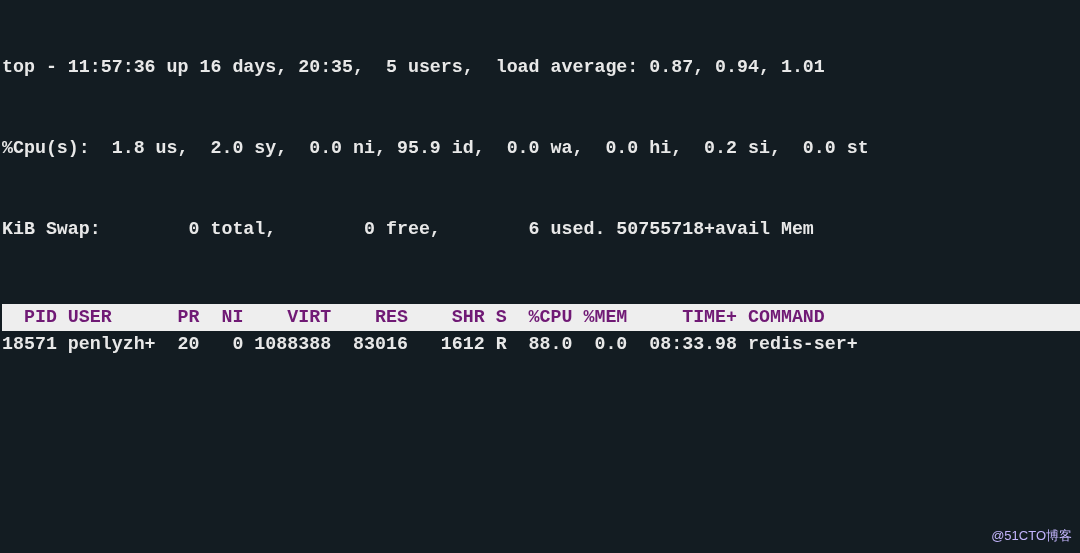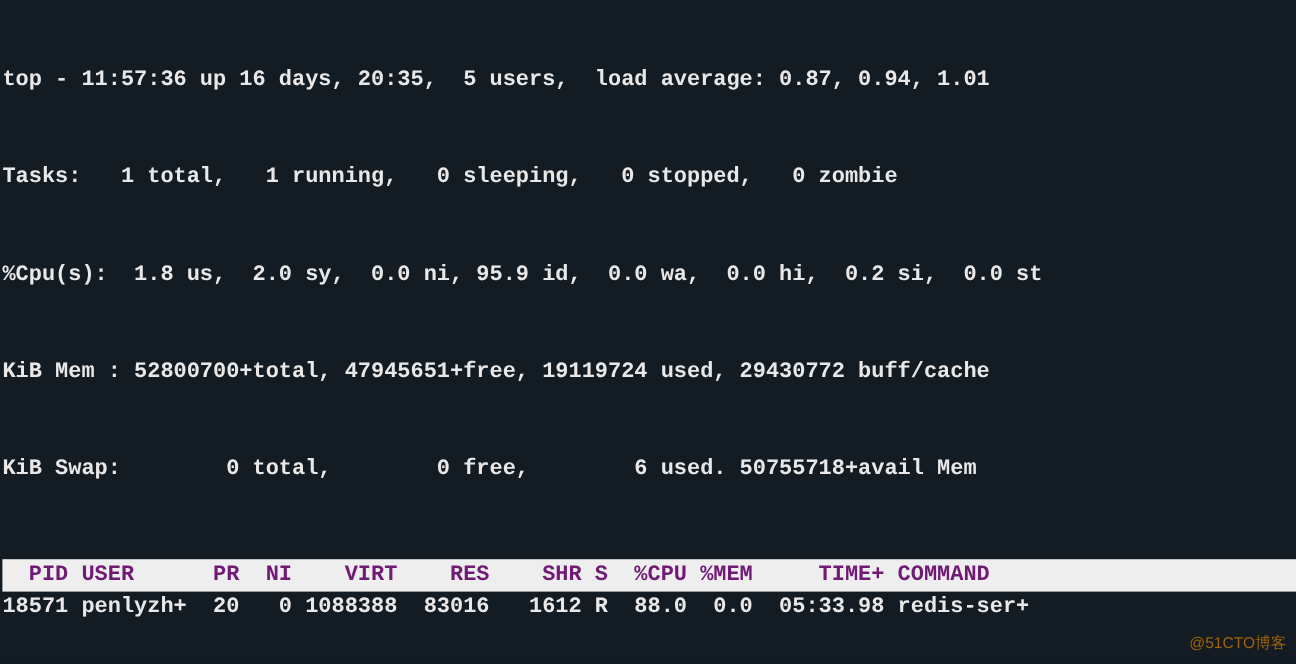--- a/index.html
+++ b/index.html
@@ -24,41 +24,39 @@
     background: #eeeeee;
     color: #701a75;
     white-space: pre;
   }
   .proc-row { white-space: pre; }
   .gap { height: 54px; }
   .watermark {
     position: fixed;
     right: 8px;
     bottom: 4px;
-    color: #a16207;
+    color: #c4b5fd;
     font-size: 13px;
     font-weight: normal;
     font-family: Arial, sans-serif;
   }
 </style>
 </head>
 <body>
 
 <div class="root">
 
   <div class="top-block">
     <div>top - 11:57:36 up 16 days, 20:35,  5 users,  load average: 0.87, 0.94, 1.01</div>
-    <div>Tasks:   1 total,   1 running,   0 sleeping,   0 stopped,   0 zombie</div>
     <div>%Cpu(s):  1.8 us,  2.0 sy,  0.0 ni, 95.9 id,  0.0 wa,  0.0 hi,  0.2 si,  0.0 st</div>
-    <div>KiB Mem : 52800700+total, 47945651+free, 19119724 used, 29430772 buff/cache</div>
     <div>KiB Swap:        0 total,        0 free,        6 used. 50755718+avail Mem</div>
   </div>
 
   <div style="height:7px"></div>
 
   <div class="header-row">  PID USER      PR  NI    VIRT    RES    SHR S  %CPU %MEM     TIME+ COMMAND   </div>
-  <div class="proc-row">18571 penlyzh+  20   0 1088388  83016   1612 R  88.0  0.0  05:33.98 redis-ser+</div>
+  <div class="proc-row">18571 penlyzh+  20   0 1088388  83016   1612 R  88.0  0.0  08:33.98 redis-ser+</div>
 
   <div class="gap"></div>
 
 </div>
 
 <div class="watermark">@51CTO博客</div>
 
 </body></html>

